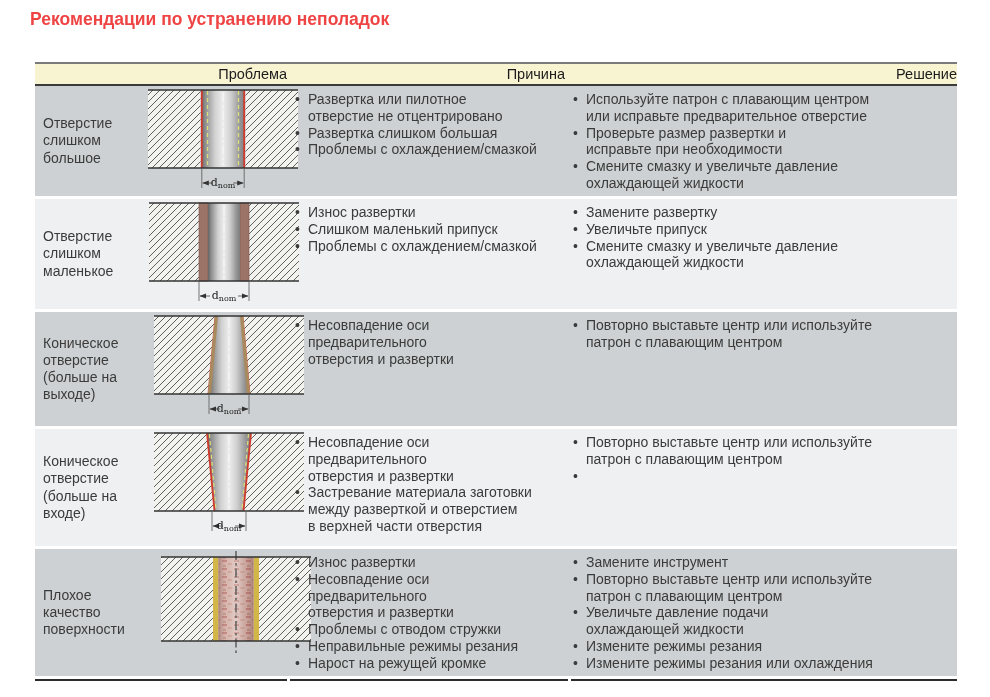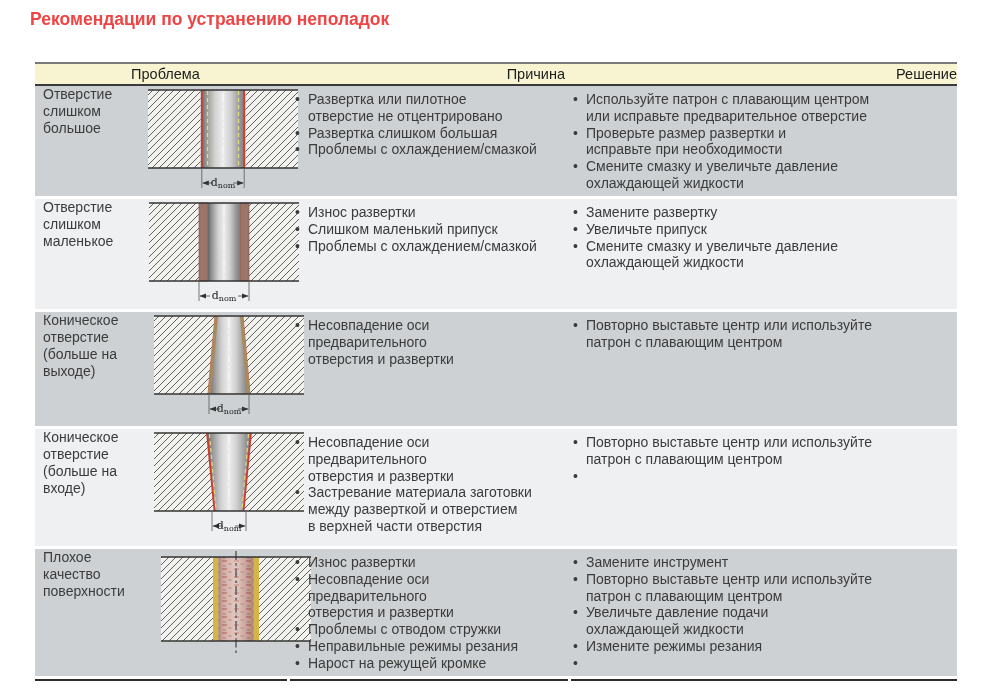--- a/index.html
+++ b/index.html
@@ -3,26 +3,26 @@
 <meta charset="utf-8">
 <style>
   * { margin:0; padding:0; box-sizing:border-box; }
   body { background:#fff; font-family:"Liberation Sans", sans-serif; }
   .page { position:relative; width:990px; height:697px; background:#ffffff; overflow:hidden; }
   .title { position:absolute; left:30px; top:9px; font-size:17.5px; font-weight:700; color:#ef4444; }
   .table { position:absolute; left:35px; top:62px; width:922px; }
   .thead { display:grid; grid-template-columns:252px 278px 1fr; align-items:center;
            background:#f8f4d2; border-top:2px solid #7a7a78; border-bottom:2px solid #3a3a3a;
            height:24px; font-size:14.5px; color:#1c1c1c; }
-  .thead .hc1 { padding-left:9px; text-align:center; }
+  .thead .hc1 { padding-left:9px; text-align:right; }
   .thead .hc2, .thead .hc3 { text-align:right; }
   .row { display:grid; grid-template-columns:252px 278px 1fr; margin-bottom:3px; }
   .row.gray  { background:#ced1d3; }
   .row.light { background:#eef0f2; }
-  .problem-cell { display:flex; }
+  .problem-cell { display:flex; align-items:center; }
   .plabel { width:102px; padding-left:8px; font-size:14px; line-height:1.22; color:#3b3b3b; white-space:pre-line; }
   .diagram { width:150px; align-self:flex-start; margin-top:2px;margin-left:36px; }
   .cell.causes, .cell.solutions { padding:5px 4px 4px 8px; }
   .bullet { display:flex; font-size:14px; line-height:1.2; color:#3b3b3b; }
   .bullet .dot { width:13px; flex:0 0 13px; text-align:left; color:#3b3b3b; }
   .bullet .txt { white-space:pre-line; }
   .tbottom { display:grid; grid-template-columns:252px 278px 1fr; column-gap:3px; }
   .tbottom span { border-top:2px solid #2c2c2c; height:0; display:block; }
   svg text { font-family:"DejaVu Serif", serif; }
 </style>
@@ -455,20 +455,21 @@
               <span class="dot">•</span>
               <span class="txt">Увеличьте давление подачи
 охлаждающей жидкости</span>
             </div>
             <div class="bullet">
               <span class="dot">•</span>
               <span class="txt">Измените режимы резания</span>
             </div>
             <div class="bullet">
               <span class="dot">•</span>
+              <span class="txt">Измените режимы резания или охлаждения</span>
             </div>
           </div>
   </div>
 </div>
     <div class="tbottom">
       <span></span>
       <span></span>
       <span></span>
     </div>
   </div>

